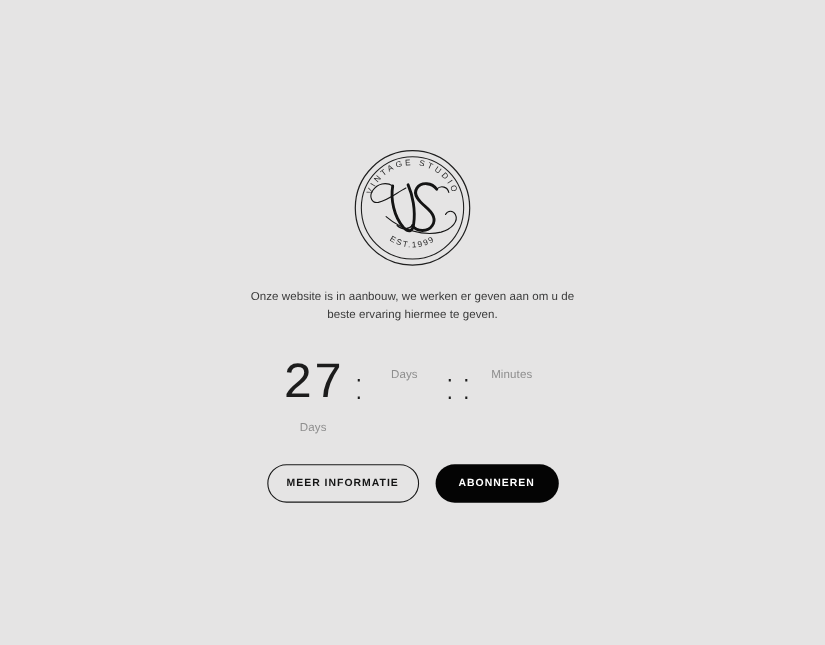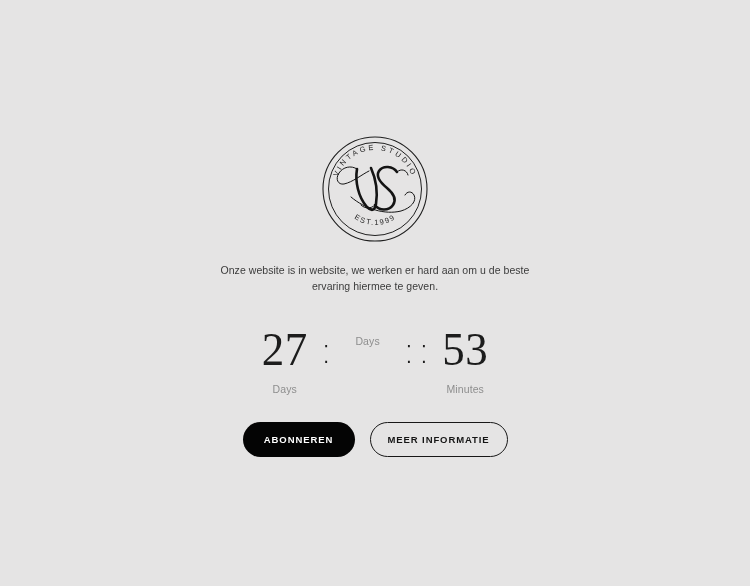--- a/index.html
+++ b/index.html
@@ -60,21 +60,21 @@
     flex-direction: column;
     align-items: center;
     width: 68px;
   }
   .cd-value {
     font-size: 45px;
     line-height: 48px;
     font-weight: 300;
     color: #1c1c1c;
     letter-spacing: 0.5px;
-    font-family: Liberation Serif, serif;
+    font-family: Liberation Mono, monospace;
     transform: scaleY(1.02);
   }
   .cd-label {
     margin-top: 9px;
     font-size: 10.5px;
     color: #8e8e8e;
     letter-spacing: 0.1px;
   }
   .cd-sep {
     font-size: 38px;
@@ -154,45 +154,44 @@
 
         <path d="M 84,41 C 88,37 94,39 95,44" stroke-width="1"></path>
 
         <path d="M 38,66 C 52,78 72,84 88,80 C 98,77 104,70 101,64 C 99,60 94,60 92,64" stroke-width="1"></path>
 
         <path d="M 62,74 C 58,78 52,78 48,74" stroke-width="1"></path>
       </g>
     </svg>
   </div>
 
-  <p class="intro">Onze website is in website, we werken er hard aan om u de beste ervaring hiermee te geven.</p>
+  <p class="intro">Onze website is in aanbouw, we werken er geven aan om u de beste ervaring hiermee te geven.</p>
 
   <div class="countdown">
 
     <div class="cd-unit">
       <div class="cd-value">27</div>
       <div class="cd-label">Days</div>
     </div>
 
     <div class="cd-sep">:</div>
 
     <div class="cd-unit">
       <div class="cd-label">Days</div>
     </div>
 
     <div class="cd-sep">:</div>
 
 
     <div class="cd-sep">:</div>
 
     <div class="cd-unit">
-      <div class="cd-value">53</div>
       <div class="cd-label">Minutes</div>
     </div>
 
   </div>
 
   <div class="buttons">
+    <div class="btn btn-secondary">MEER INFORMATIE</div>
     <div class="btn btn-primary">ABONNEREN</div>
-    <div class="btn btn-secondary">MEER INFORMATIE</div>
   </div>
 
 </div>
 
 </body></html>

